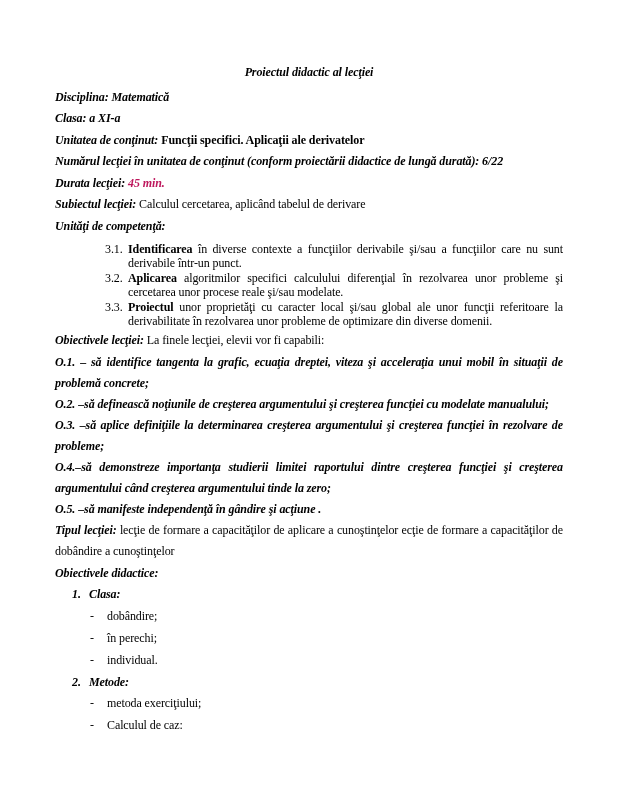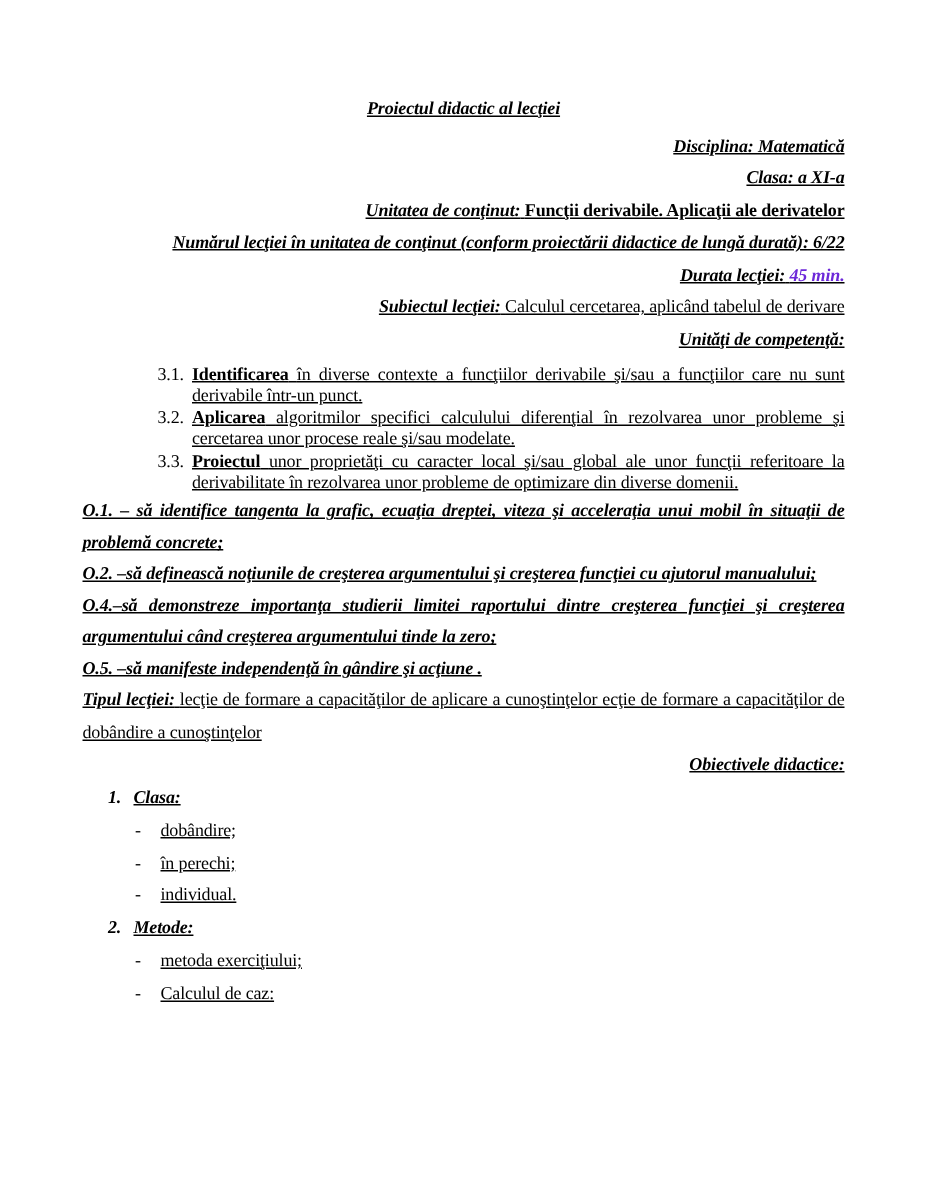--- a/index.html
+++ b/index.html
@@ -15,25 +15,25 @@
     color: #000000;
     letter-spacing: -0.1px;
     overflow: hidden;
   }
   .page {
     box-sizing: border-box;
     width: 618px;
     height: 800px;
     padding: 62px 55px 20px 55px;
   }
-  p { margin: 0; text-decoration: underline; }
-  .line { line-height: 21.5px; text-align: right; }
+  p { margin: 0; }
+  .line { line-height: 21.5px; }
   .bi { font-weight: bold; font-style: italic; }
   .b  { font-weight: bold; }
-  .red { color: #6d28d9; }
+  .red { color: #be185d; }
   .title { text-align: center; margin-bottom: 3px; }
   .justify { text-align: justify; }
 
   
   .comp-block { margin: 5px 0 2px 0; }
   .comp-item {
     line-height: 14.4px;
     padding-left: 30px;
     text-align: justify;
     margin-left: 43px;
@@ -72,21 +72,21 @@
 
 <div class="page">
 
   <p class="line bi title">Proiectul didactic al lecţiei</p>
 
   <p class="line bi">Disciplina: Matematică</p>
   <p class="line bi">Clasa: a XI-a</p>
 
   <p class="line">
     <span class="bi">Unitatea de conţinut:</span>
-    <span class="b">Funcţii derivabile. Aplicaţii ale derivatelor</span>
+    <span class="b">Funcţii specifici. Aplicaţii ale derivatelor</span>
   </p>
 
   <p class="line bi">Numărul lecţiei în unitatea de conţinut (conform proiectării didactice de lungă durată): 6/22</p>
 
   <p class="line">
     <span class="bi">Durata lecţiei:</span>
     <span class="bi red">45 min.</span>
   </p>
 
   <p class="line">
@@ -101,23 +101,28 @@
       <span class="num">3.1.</span><span class="b">Identificarea</span> <span>în diverse contexte a funcţiilor derivabile şi/sau a funcţiilor care nu sunt derivabile într-un punct.</span>
     </p>
     <p class="comp-item">
       <span class="num">3.2.</span><span class="b">Aplicarea</span> <span>algoritmilor specifici calculului diferenţial în rezolvarea unor probleme şi cercetarea unor procese reale şi/sau modelate.</span>
     </p>
     <p class="comp-item">
       <span class="num">3.3.</span><span class="b">Proiectul</span> <span>unor proprietăţi cu caracter local şi/sau global ale unor funcţii referitoare la derivabilitate în rezolvarea unor probleme de optimizare din diverse domenii.</span>
     </p>
   </div>
 
+  <p class="line">
+    <span class="bi">Obiectivele lecţiei:</span>
+    <span>La finele lecţiei, elevii vor fi capabili:</span>
+  </p>
 
   <p class="o-para bi justify">O.1. – să identifice tangenta la grafic, ecuaţia dreptei, viteza şi acceleraţia unui mobil în situaţii de problemă concrete;</p>
-  <p class="o-para bi">O.2. –să definească noţiunile de creşterea argumentului şi creşterea funcţiei cu ajutorul manualului;</p>
+  <p class="o-para bi">O.2. –să definească noţiunile de creşterea argumentului şi creşterea funcţiei cu modelate manualului;</p>
+  <p class="o-para bi justify">O.3. –să aplice definiţiile la determinarea creşterea argumentului şi creşterea funcţiei în rezolvare de probleme;</p>
   <p class="o-para bi justify">O.4.–să demonstreze importanţa studierii limitei raportului dintre creşterea funcţiei şi creşterea argumentului când creşterea argumentului tinde la zero;</p>
   <p class="o-para bi">O.5. –să  manifeste independenţă în gândire şi acţiune .</p>
 
   <p class="line justify">
     <span class="bi">Tipul lecţiei:</span>
     <span>lecţie de formare a capacităţilor de aplicare a cunoştinţelor ecţie de formare a capacităţilor de dobândire a cunoştinţelor</span>
   </p>
 
   <p class="line bi">Obiectivele didactice:</p>
 

